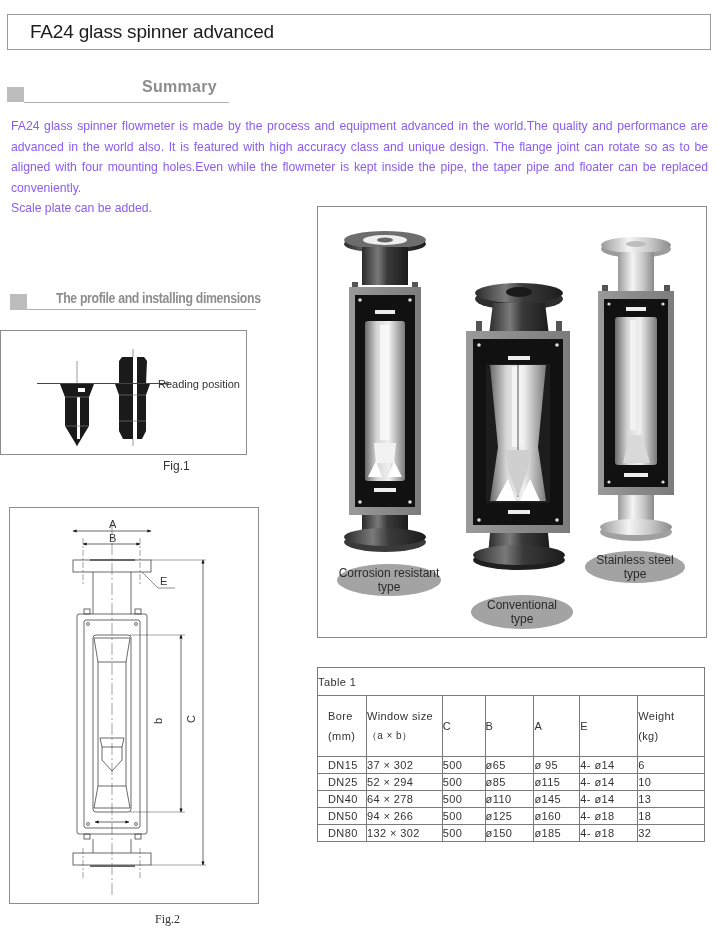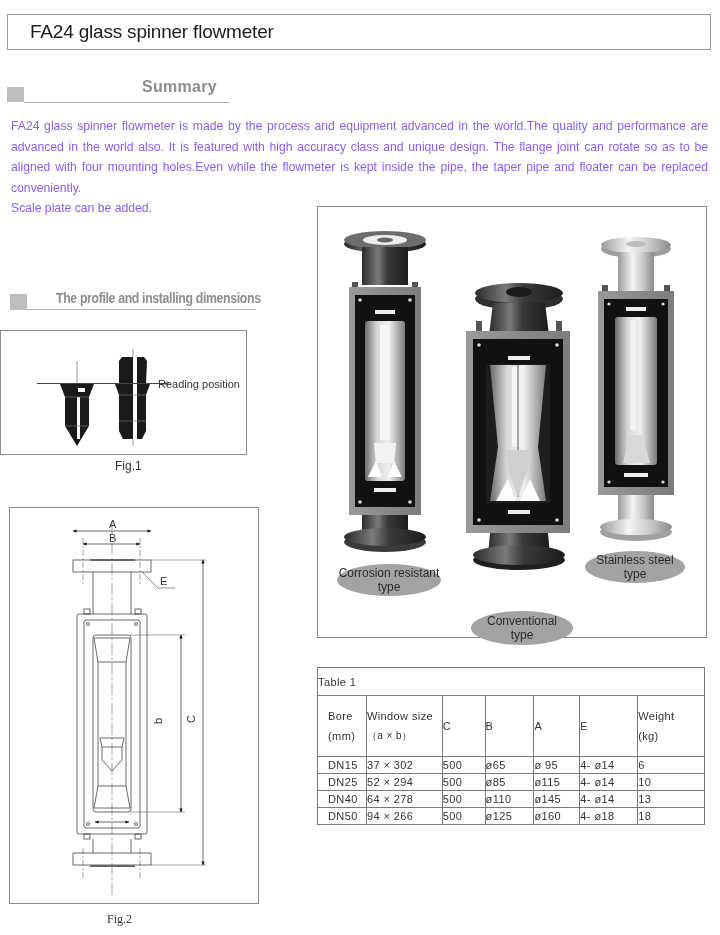--- a/index.html
+++ b/index.html
@@ -33,21 +33,21 @@
   .summary-text {
     position: absolute; left: 11px; top: 116px; width: 697px;
     font-size: 12.2px; line-height: 20.5px; color: #8b5cf6; text-align: justify;
   }
   .summary-text p { margin: 0; }
 
   .fig-box { position: absolute; border: 1px solid #8c8c8c; background: #fff; }
   #fig1-box { left: 0; top: 330px; width: 247px; height: 125px; padding-left: 18px; }
   #fig2-box { left: 9px; top: 507px; width: 250px; height: 197px; height: 197px; }
   #fig2-box { height: 197px; }
-  .fig-caption { position: absolute; font-size: 12px; color: #333; }
+  .fig-caption { position: absolute; font-size: 12px; color: #333; margin-left: 48px; }
 
   #photo-box { left: 317px; top: 206px; width: 390px; height: 432px; border: 1px solid #888; }
 
   .ellipse-label {
     position: absolute; background: #a3a3a3; border-radius: 50%;
     text-align: center; font-size: 12px; color: #2a2a2a; line-height: 14px;
   }
 
   table.spec {
     position: absolute; left: 317px; top: 667px; width: 388px;
@@ -58,21 +58,21 @@
   }
   table.spec tr.cap td { height: 28px; }
   table.spec tr.head td { height: 61px; line-height: 20px; }
   table.spec tr.row td { height: 17px; }
   table.spec td.left { text-align: left; padding-left: 10px; }
 </style>
 </head>
 <body>
 
 <div class="title-box">
-  <span class="title">FA24 glass spinner flowmeter</span>
+  <span class="title">FA24 glass spinner advanced</span>
 </div>
 
 <div class="section-head" id="summary-head">
   <div class="block"></div>
   <div class="rule"></div>
   <span class="label">Summary</span>
 </div>
 
 <div class="summary-text">
   <p>FA24 glass spinner flowmeter is made by the process and equipment advanced in the world.The quality and performance are advanced in the world also. It is featured with high accuracy class and unique design. The flange joint can rotate so as to be aligned with four mounting holes.Even while the flowmeter is kept inside the pipe, the taper pipe and floater can be replaced conveniently.</p>
@@ -285,21 +285,21 @@
       <rect x="300" y="288" width="36" height="34" fill="url(#steel)"></rect>
       <ellipse cx="318" cy="325" rx="36" ry="9" fill="#a0a0a0"></ellipse>
       <ellipse cx="318" cy="320" rx="36" ry="8" fill="url(#steel)"></ellipse>
     </g>
   </svg>
 
   <div class="ellipse-label" style="left:19px;top:357px;width:104px;height:32px;padding-top:2px;">
     <div>Corrosion resistant</div>
     <div>type</div>
   </div>
-  <div class="ellipse-label" style="left:153px;top:404px;width:102px;height:34px;padding-top:3px;">
+  <div class="ellipse-label" style="left:153px;top:388px;width:102px;height:34px;padding-top:3px;">
     <div>Conventional</div>
     <div>type</div>
   </div>
   <div class="ellipse-label" style="left:267px;top:344px;width:100px;height:32px;padding-top:2px;">
     <div>Stainless steel</div>
     <div>type</div>
   </div>
 </div>
 
 <table class="spec">
@@ -363,14 +363,23 @@
   </tr>
   <tr class="row">
     <td class="left">DN50</td>
     <td>94 × 266</td>
     <td>500</td>
     <td>ø125</td>
     <td>ø160</td>
     <td>4- ø18</td>
     <td>18</td>
   </tr>
+  <tr class="row">
+    <td class="left">DN80</td>
+    <td>132 × 302</td>
+    <td>500</td>
+    <td>ø150</td>
+    <td>ø185</td>
+    <td>4- ø18</td>
+    <td>32</td>
+  </tr>
 </tbody>
   </table>
 
 </body></html>

